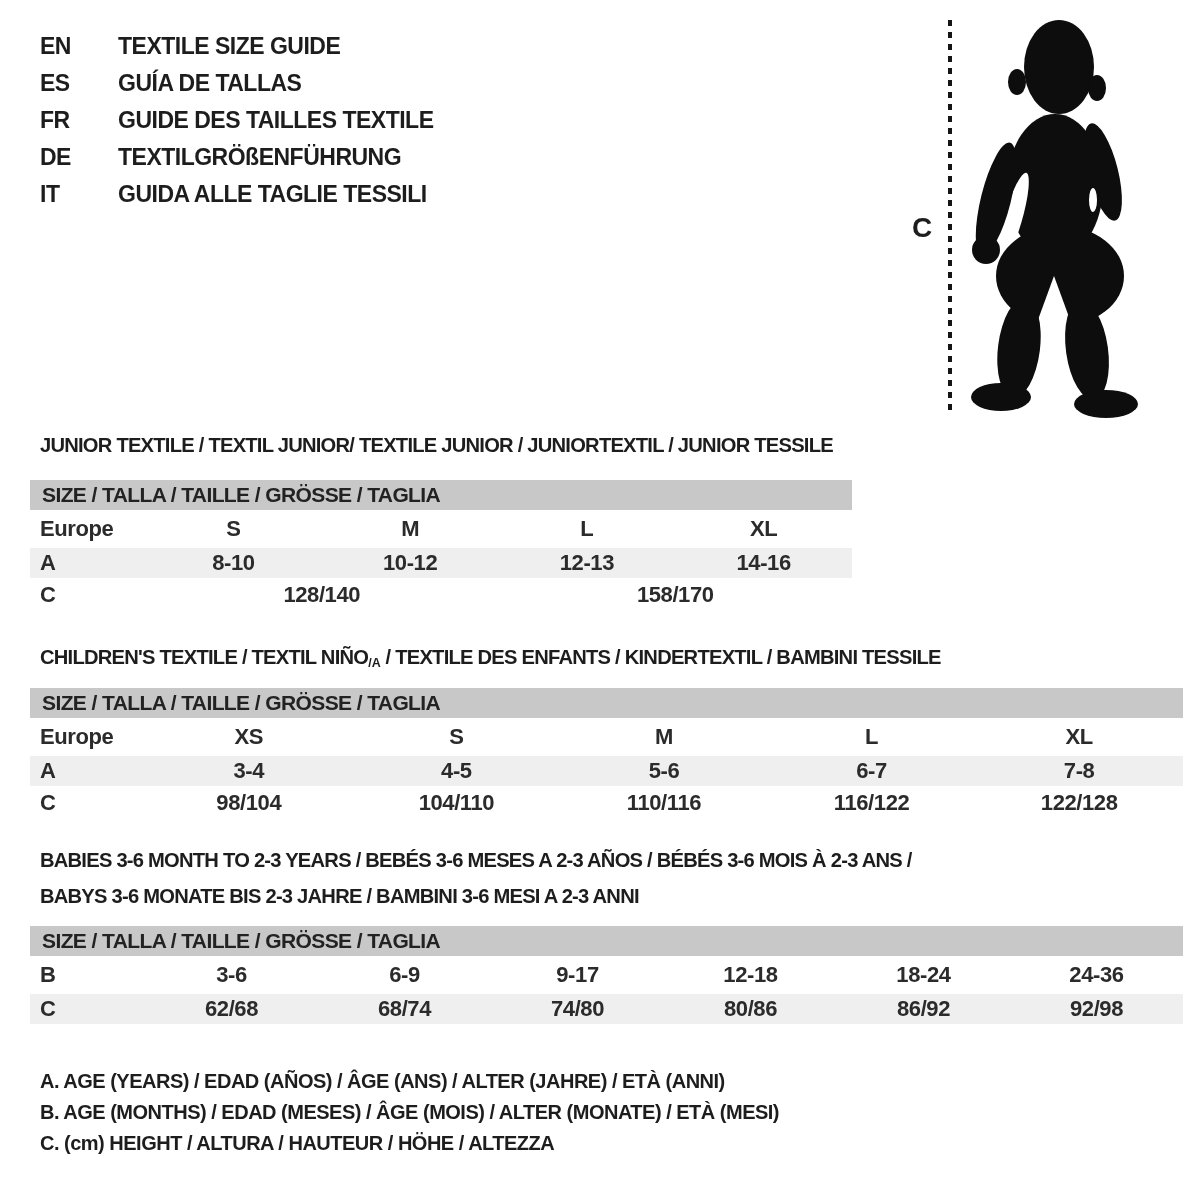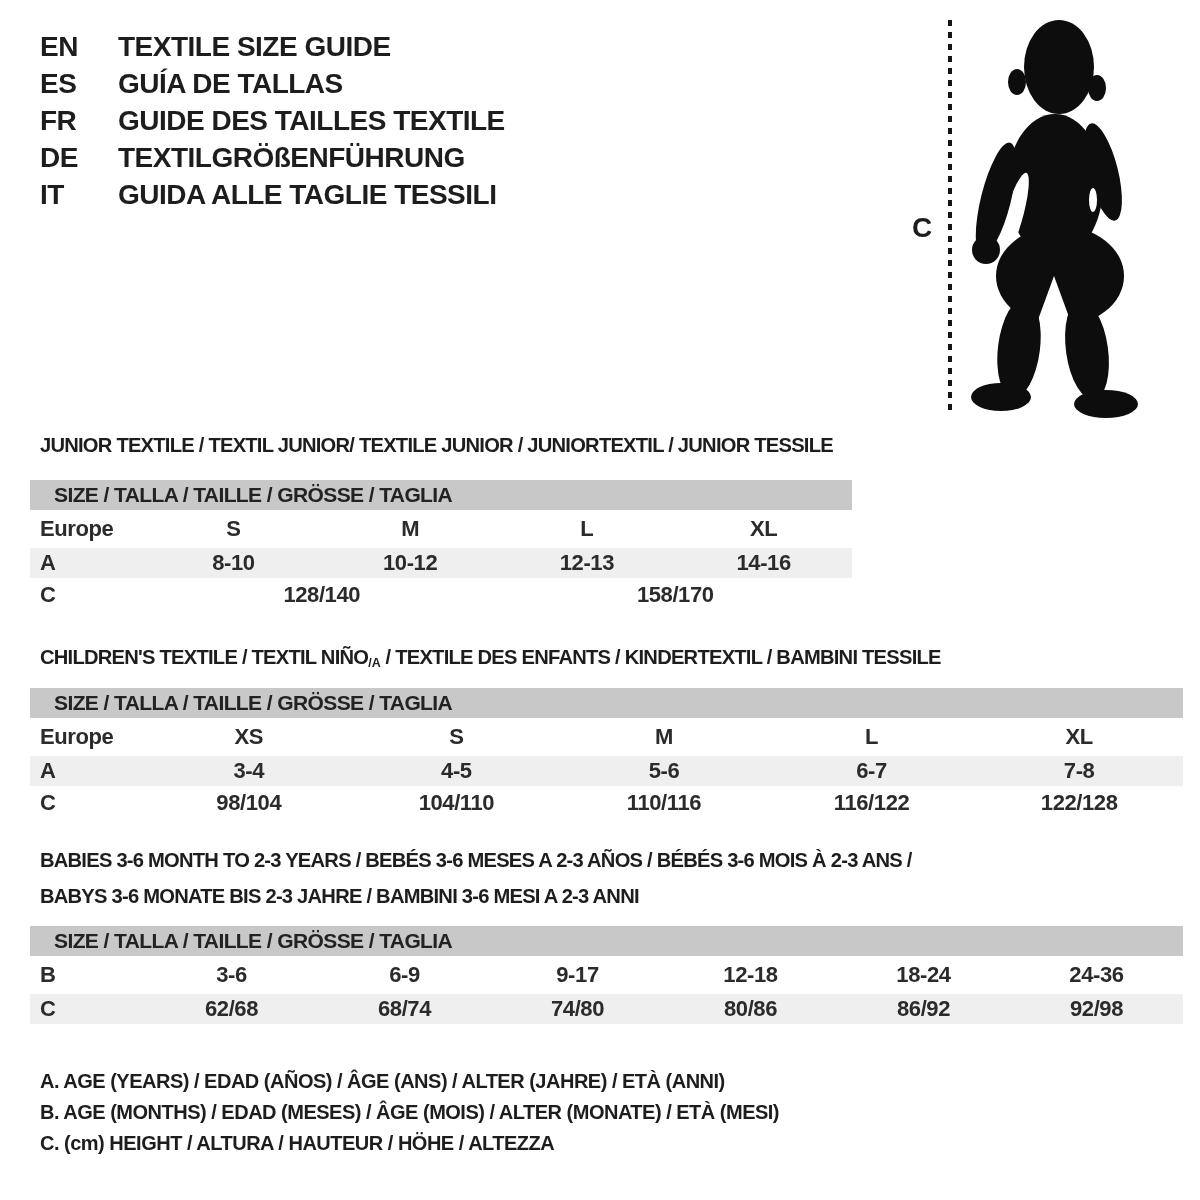--- a/index.html
+++ b/index.html
@@ -6,42 +6,42 @@
   .page{
     position:relative;
     width:1200px;height:1200px;
     background:#ffffff;
     font-family:"Liberation Sans", sans-serif;
     font-weight:bold;
     color:#1d1d1d;
     overflow:hidden;
   }
   
-  .lang-block{position:absolute;left:40px;top:28px;font-size:28px;letter-spacing:-0.5px;}
+  .lang-block{position:absolute;left:40px;top:28px;font-size:23px;letter-spacing:-0.5px;}
   .lang-row{height:37px;line-height:37px;white-space:nowrap;}
   .lang-code{display:inline-block;width:78px;}
   
   .height-line{
     position:absolute;left:948px;top:20px;width:4px;height:396px;
     background:repeating-linear-gradient(to bottom,#151515 0 6px,transparent 6px 12px);
   }
   .height-label{position:absolute;left:912px;top:212px;font-size:28px;}
   .baby-figure{position:absolute;left:963px;top:14px;width:180px;height:408px;}
   
   .sec-title{
     position:absolute;left:40px;
     font-size:21px;letter-spacing:-0.8px;white-space:nowrap;
     transform:scaleX(0.96);transform-origin:0 50%;
   }
   .sec-title .keepws{white-space:pre;}
   .sub{font-size:0.62em;vertical-align:-0.22em;letter-spacing:0;}
   .size-table{position:absolute;left:30px;}
   .size-bar{
     height:30px;line-height:30px;background:#c8c8c8;
-    padding-left:24px;font-size:21px;letter-spacing:-0.6px;color:#222;
+    padding-left:12px;font-size:21px;letter-spacing:-0.6px;color:#222;
     box-sizing:border-box;
   }
   .t-row{display:flex;font-size:22px;letter-spacing:-0.4px;color:#2b2b2b;}
   .t-row.h38{height:38px;line-height:38px;align-items:center;}
   .t-row.h30{height:30px;line-height:30px;}
   .t-row.h34{height:34px;line-height:34px;}
   .t-row.shade{background:#efefef;}
   .t-label{width:115px;padding-left:10px;box-sizing:border-box;text-align:left;}
   .t-cell{flex:1;text-align:center;}
   

